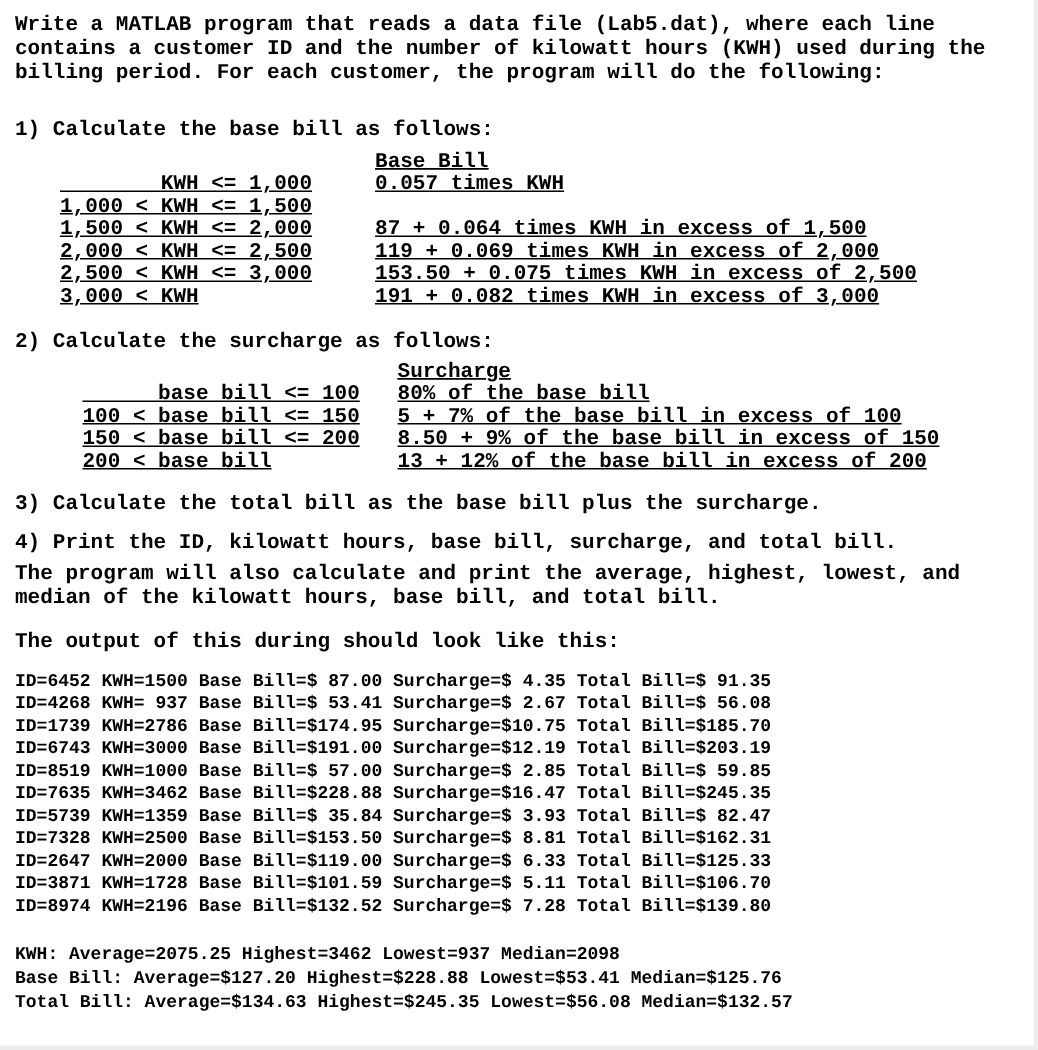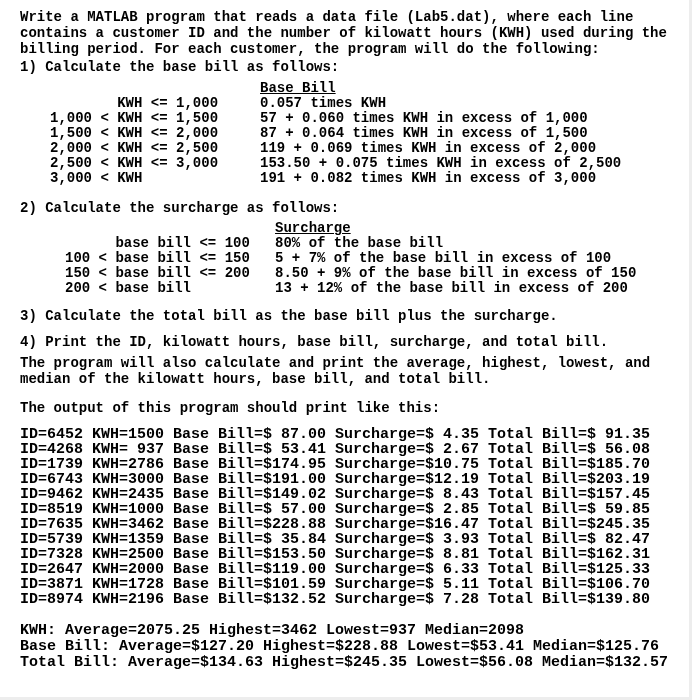--- a/index.html
+++ b/index.html
@@ -10,46 +10,46 @@
     box-sizing: border-box;
     border-right: 3px solid #ededed;
     border-bottom: 3px solid #ededed;
     overflow: hidden;
   }
   .doc {
     font-family: "Liberation Mono", "DejaVu Sans Mono", monospace;
     font-weight: bold;
     color: #000000;
     font-size: 14px;
-    padding: 9px 6px 0 20px;
+    padding: 9px 6px 0 10px;
   }
   .pre { white-space: pre; }
   p { margin: 0; }
   .intro { line-height: 16px; }
   .step { line-height: 16px; }
-  #step1 { margin-top: 2px; }
+  #step1 { margin-top: 22px; }
   #step2 { margin-top: 14px; }
   #step3 { margin-top: 12px; }
   #step4 { margin-top: 10px; }
   .rule-table { line-height: 15px; }
   .rule-table.base { margin-top: 6px; margin-left: 30px; }
   .rule-table.sur  { margin-top: 5px; margin-left: 45px; }
-  .trow { display: flex; }
+  .trow { display: flex; text-decoration: underline; }
   .cond { white-space: pre; flex: none; }
   .base .cond { width: 20ch; }
   .sur  .cond { width: 22ch; }
   .formula { white-space: pre; }
   .base .formula { margin-left: 5ch; }
   .sur  .formula { margin-left: 3ch; }
   .theader { text-decoration: underline; }
   .stats { margin-top: 5px; line-height: 16px; }
   .output-intro { margin-top: 13px; line-height: 16px; }
-  .output { margin-top: 11px; font-size: 15px; line-height: 15px; }
+  .output { margin-top: 11px; font-size: 12px; line-height: 15px; }
   .output .line { white-space: pre; }
-  .summary { margin-top: 16px; font-size: 15px; line-height: 16px; }
+  .summary { margin-top: 16px; font-size: 12px; line-height: 16px; }
   .summary .line { white-space: pre; }
 </style>
 </head>
 <body>
 
 <div class="doc">
 
   <p class="intro pre">Write a MATLAB program that reads a data file (Lab5.dat), where each line
 contains a customer ID and the number of kilowatt hours (KWH) used during the
 billing period. For each customer, the program will do the following:</p>
@@ -60,21 +60,20 @@
     <div class="trow">
       <span class="cond"></span>
       <span class="formula theader">Base Bill</span>
     </div>
     <div class="trow">
       <span class="cond">        KWH &lt;= 1,000</span>
       <span class="formula">0.057 times KWH</span>
     </div>
     <div class="trow">
       <span class="cond">1,000 &lt; KWH &lt;= 1,500</span>
-      <span class="formula">57 + 0.060 times KWH in excess of 1,000</span>
     </div>
     <div class="trow">
       <span class="cond">1,500 &lt; KWH &lt;= 2,000</span>
       <span class="formula">87 + 0.064 times KWH in excess of 1,500</span>
     </div>
     <div class="trow">
       <span class="cond">2,000 &lt; KWH &lt;= 2,500</span>
       <span class="formula">119 + 0.069 times KWH in excess of 2,000</span>
     </div>
     <div class="trow">
@@ -112,28 +111,27 @@
     </div>
   </div>
 
   <p class="step pre" id="step3">3) Calculate the total bill as the base bill plus the surcharge.</p>
 
   <p class="step pre" id="step4">4) Print the ID, kilowatt hours, base bill, surcharge, and total bill.</p>
 
   <p class="stats pre">The program will also calculate and print the average, highest, lowest, and
 median of the kilowatt hours, base bill, and total bill.</p>
 
-  <p class="output-intro pre">The output of this program should print like this:</p>
+  <p class="output-intro pre">The output of this during should look like this:</p>
 
   <div class="output">
     <div class="line">ID=6452 KWH=1500 Base Bill=$ 87.00 Surcharge=$ 4.35 Total Bill=$ 91.35</div>
     <div class="line">ID=4268 KWH= 937 Base Bill=$ 53.41 Surcharge=$ 2.67 Total Bill=$ 56.08</div>
     <div class="line">ID=1739 KWH=2786 Base Bill=$174.95 Surcharge=$10.75 Total Bill=$185.70</div>
     <div class="line">ID=6743 KWH=3000 Base Bill=$191.00 Surcharge=$12.19 Total Bill=$203.19</div>
-    <div class="line">ID=9462 KWH=2435 Base Bill=$149.02 Surcharge=$ 8.43 Total Bill=$157.45</div>
     <div class="line">ID=8519 KWH=1000 Base Bill=$ 57.00 Surcharge=$ 2.85 Total Bill=$ 59.85</div>
     <div class="line">ID=7635 KWH=3462 Base Bill=$228.88 Surcharge=$16.47 Total Bill=$245.35</div>
     <div class="line">ID=5739 KWH=1359 Base Bill=$ 35.84 Surcharge=$ 3.93 Total Bill=$ 82.47</div>
     <div class="line">ID=7328 KWH=2500 Base Bill=$153.50 Surcharge=$ 8.81 Total Bill=$162.31</div>
     <div class="line">ID=2647 KWH=2000 Base Bill=$119.00 Surcharge=$ 6.33 Total Bill=$125.33</div>
     <div class="line">ID=3871 KWH=1728 Base Bill=$101.59 Surcharge=$ 5.11 Total Bill=$106.70</div>
     <div class="line">ID=8974 KWH=2196 Base Bill=$132.52 Surcharge=$ 7.28 Total Bill=$139.80</div>
   </div>
 
   <div class="summary">

